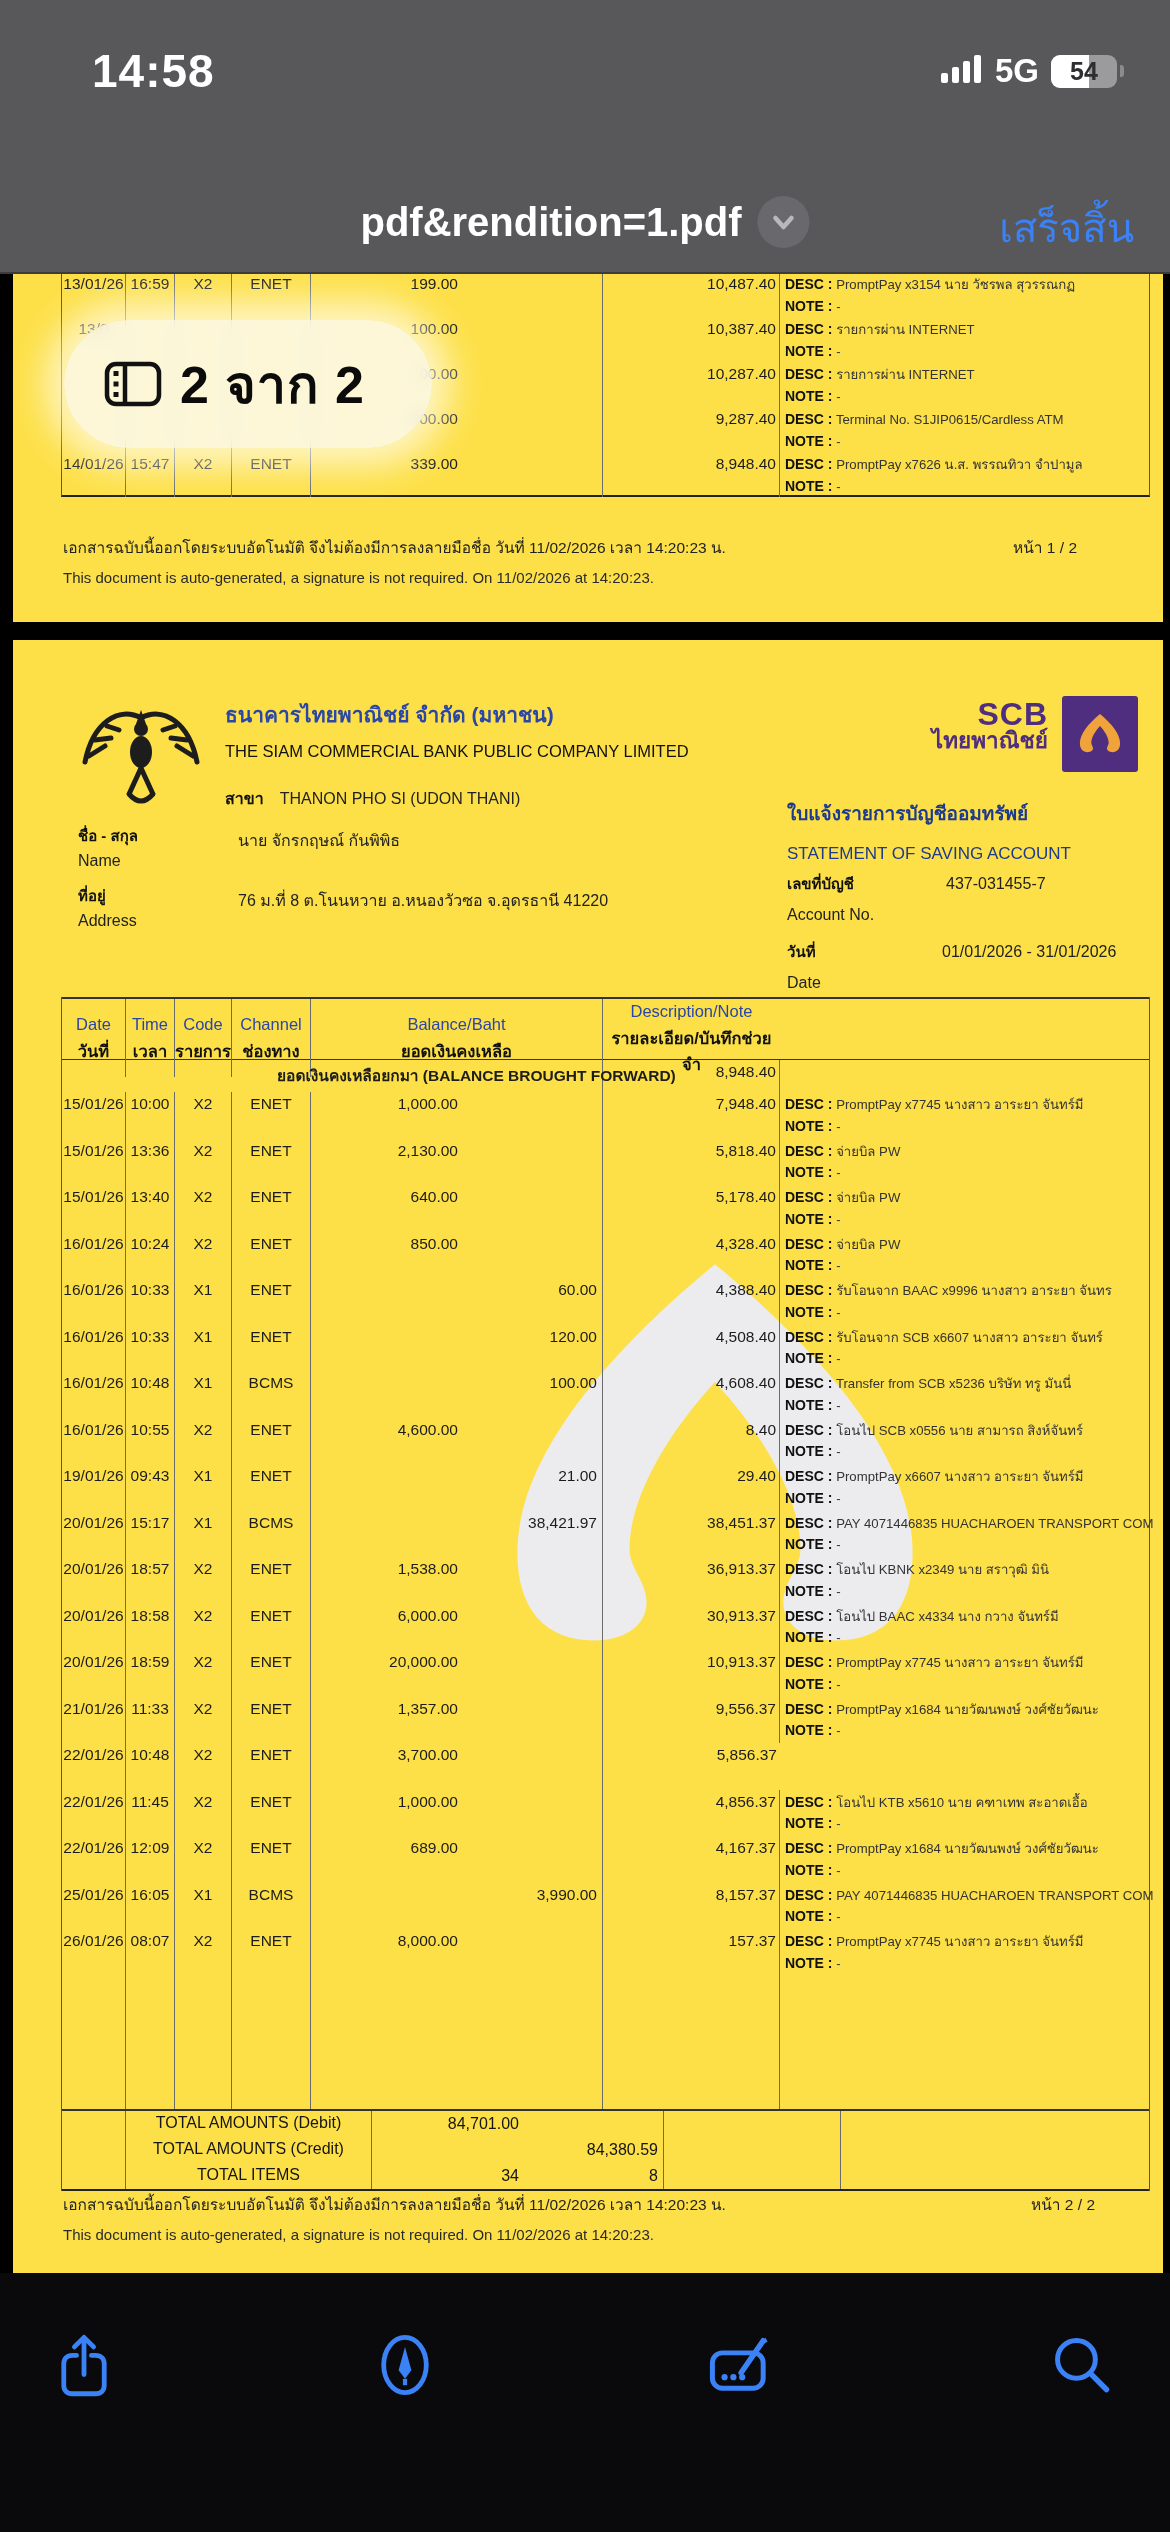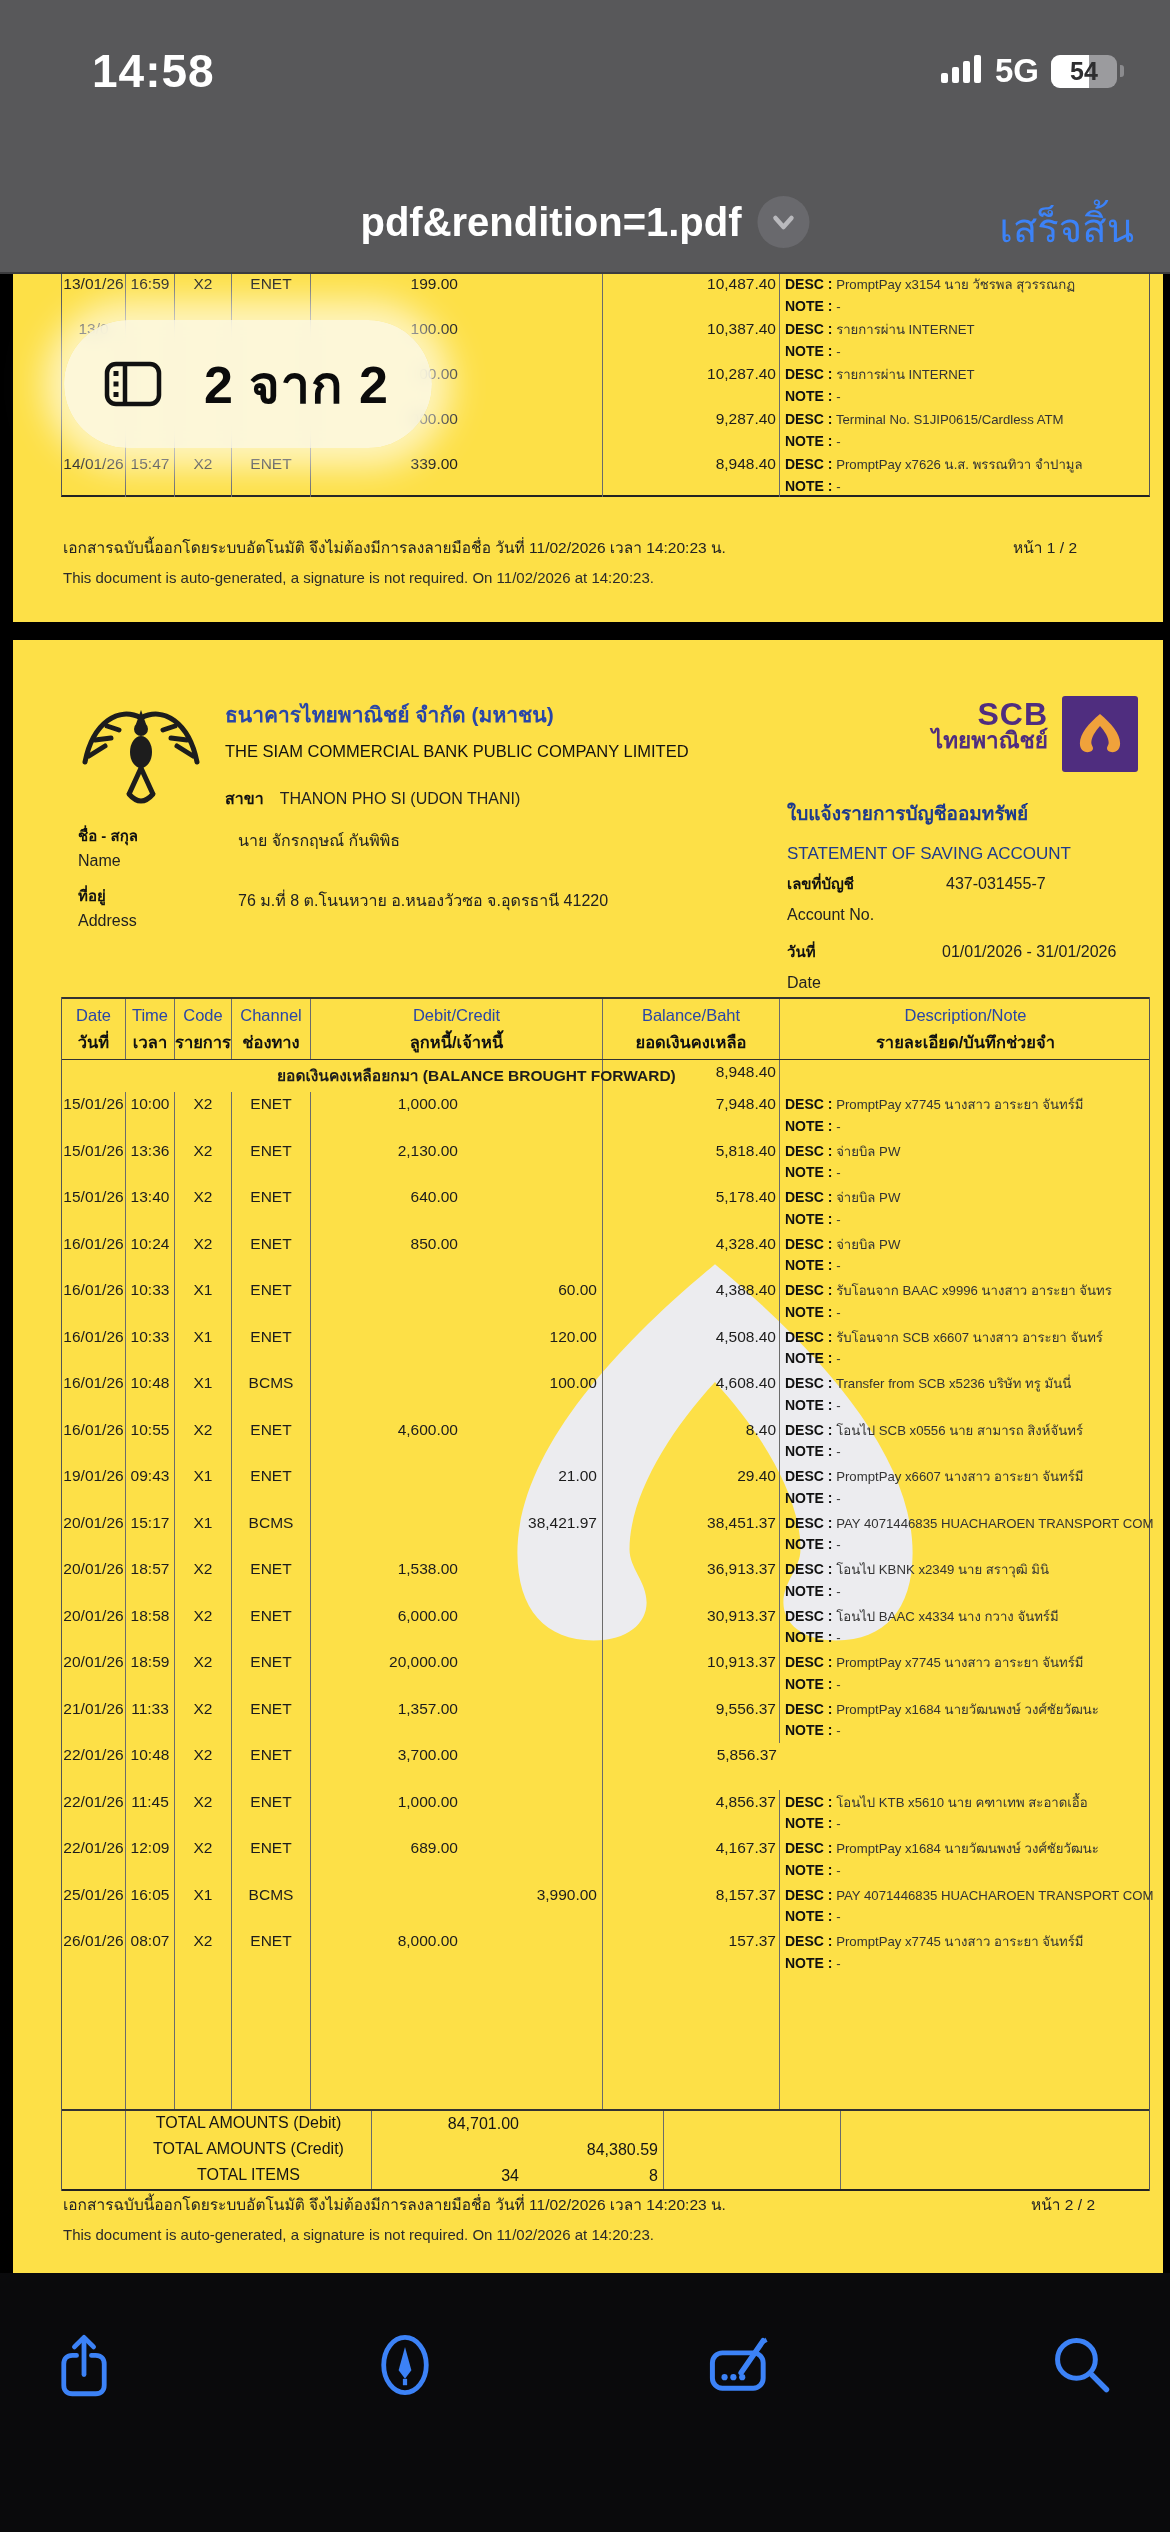--- a/index.html
+++ b/index.html
@@ -68,21 +68,21 @@
   .scb-sq{position:absolute;left:1049px;top:56px;width:76px;height:76px;background:#4F2D7F;border-radius:3px;display:flex;align-items:center;justify-content:center;}
   .stmt-th{position:absolute;left:774px;top:158px;font-size:19px;font-weight:700;color:#1E3A8C;}
   .stmt-en{position:absolute;left:774px;top:204px;font-size:17px;color:#1E3A8C;}
   .watermark{position:absolute;left:417px;top:612px;width:570px;height:412px;z-index:0;}
   .zup{z-index:1;}
 
   
   .pill{position:absolute;left:64px;top:320px;width:368px;height:128px;border-radius:64px;z-index:20;
         background:rgba(252,252,252,0.80);backdrop-filter:blur(9px);
         box-shadow:0 0 34px 20px rgba(255,255,255,0.65);
-        display:flex;align-items:center;padding-left:40px;gap:42px;box-sizing:border-box;}
+        display:flex;align-items:center;padding-left:40px;gap:18px;box-sizing:border-box;}
   .pill-text{font-size:52px;font-weight:600;color:#0b0b0b;letter-spacing:1px;}
 
   
   .toolbar{position:absolute;left:0;top:2273px;width:1170px;height:259px;background:#0a0a0c;z-index:30;}
   .tbtn{position:absolute;top:58px;width:68px;height:68px;display:flex;align-items:center;justify-content:center;}
 </style>
 </head>
 <body>
 
 <div class="chrome-top">
@@ -273,24 +273,20 @@
   <div class="c hc">
     <span class="hen">Code</span>
     <span class="hth">รายการ</span>
   </div>
 
   <div class="c hc">
     <span class="hen">Channel</span>
     <span class="hth">ช่องทาง</span>
   </div>
 
-  <div class="c hc">
-    <span class="hen">Debit/Credit</span>
-    <span class="hth">ลูกหนี้/เจ้าหนี้</span>
-  </div>
 
   <div class="c hc">
     <span class="hen">Balance/Baht</span>
     <span class="hth">ยอดเงินคงเหลือ</span>
   </div>
 
   <div class="c hc">
     <span class="hen">Description/Note</span>
     <span class="hth">รายละเอียด/บันทึกช่วยจำ</span>
   </div>

